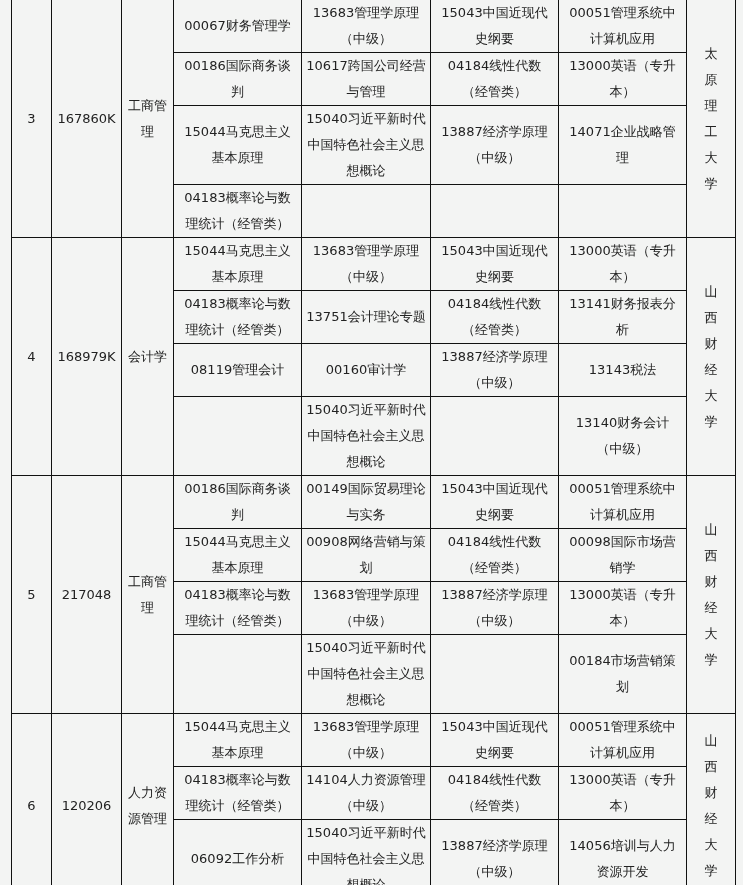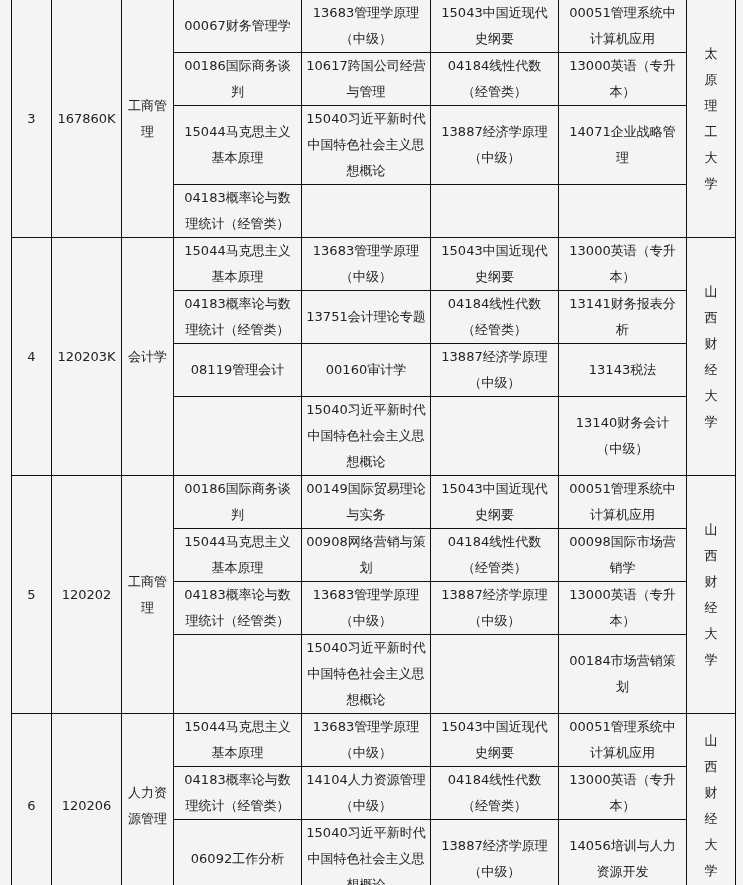--- a/index.html
+++ b/index.html
@@ -83,21 +83,21 @@
     </tr>
     <tr style="height:52px">
       <td>04183概率论与数理统计（经管类）</td>
       <td></td>
       <td></td>
       <td></td>
     </tr>
 
     <tr style="height:52px">
       <td rowspan="4">4</td>
-      <td rowspan="4">120203K</td>
+      <td rowspan="4">168979K</td>
       <td rowspan="4" class="major">会计学</td>
       <td>15044马克思主义基本原理</td>
       <td>13683管理学原理（中级）</td>
       <td>15043中国近现代史纲要</td>
       <td>13000英语（专升本）</td>
       <td rowspan="4" class="univ">山西财经大学</td>
     </tr>
     <tr style="height:52px">
       <td>04183概率论与数理统计（经管类）</td>
       <td>13751会计理论专题</td>
@@ -112,21 +112,21 @@
     </tr>
     <tr style="height:78px">
       <td></td>
       <td>15040习近平新时代中国特色社会主义思想概论</td>
       <td></td>
       <td>13140财务会计（中级）</td>
     </tr>
 
     <tr style="height:52px">
       <td rowspan="4">5</td>
-      <td rowspan="4">120202</td>
+      <td rowspan="4">217048</td>
       <td rowspan="4" class="major">工商管理</td>
       <td>00186国际商务谈判</td>
       <td>00149国际贸易理论与实务</td>
       <td>15043中国近现代史纲要</td>
       <td>00051管理系统中计算机应用</td>
       <td rowspan="4" class="univ">山西财经大学</td>
     </tr>
     <tr style="height:52px">
       <td>15044马克思主义基本原理</td>
       <td>00908网络营销与策划</td>

